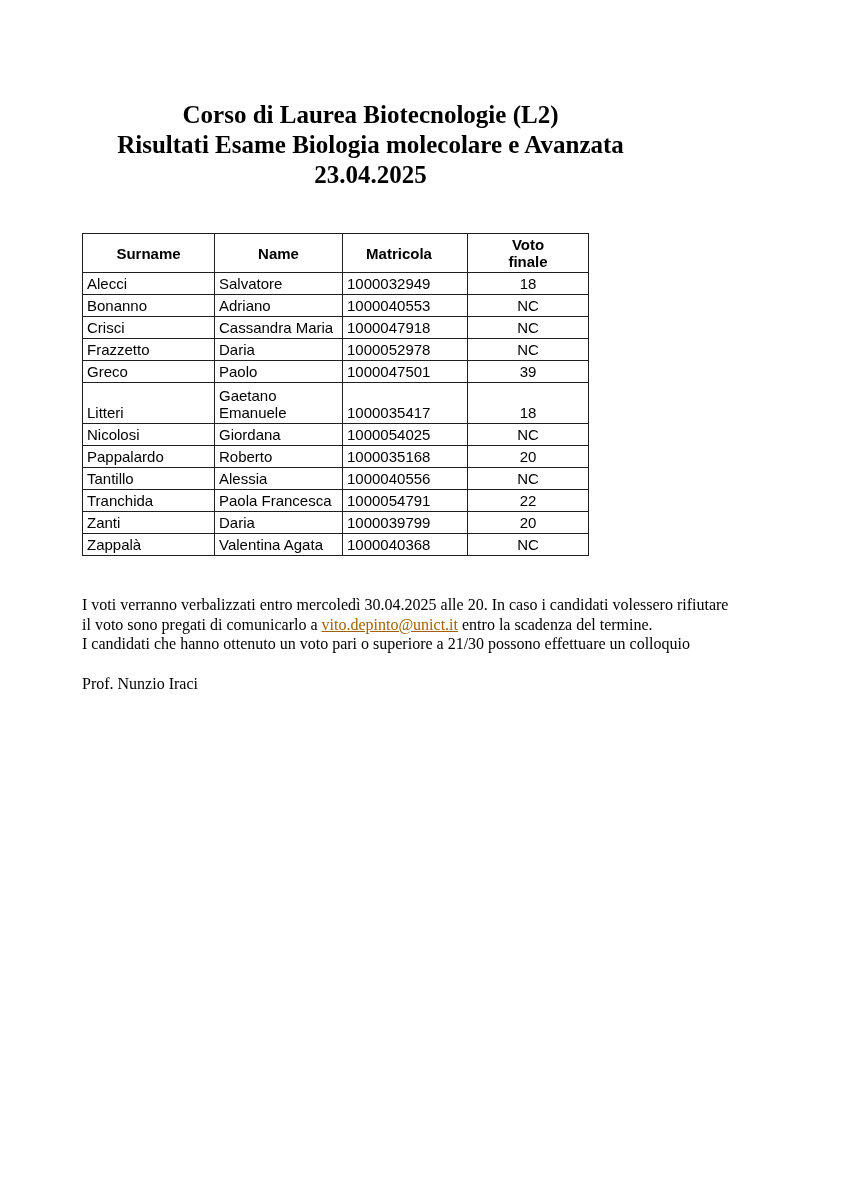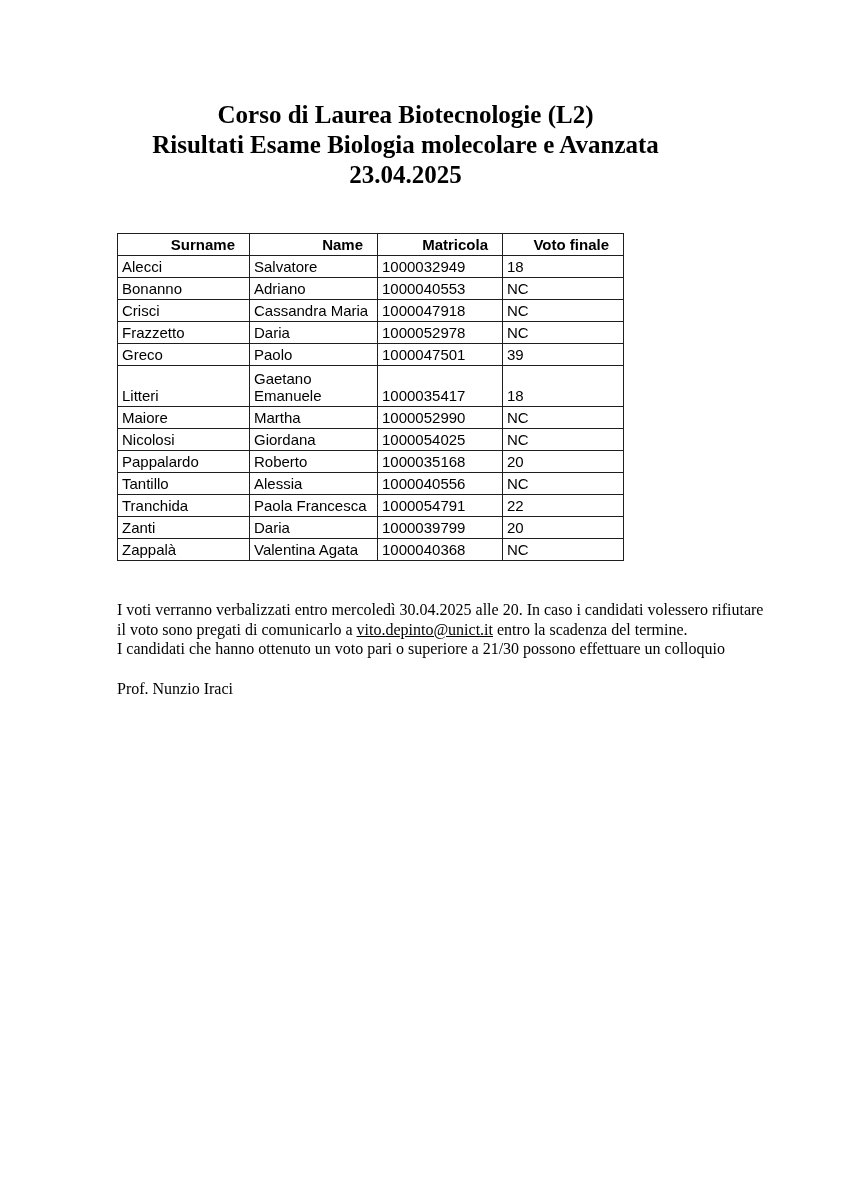--- a/index.html
+++ b/index.html
@@ -5,21 +5,20 @@
   * { margin: 0; padding: 0; box-sizing: border-box; }
   html, body { background: #ffffff; }
   .page {
     position: relative;
     width: 741px;
     height: 1200px;
     background: #ffffff;
     color: #000000;
     font-family: "Liberation Serif", serif;
     overflow: hidden;
-    margin-left: 35px;
   }
   .doc-title {
     padding-top: 100px;
     text-align: center;
     font-family: "Liberation Serif", serif;
     font-weight: bold;
     font-size: 25px;
     line-height: 30px;
     color: #000000;
   }
@@ -31,53 +30,53 @@
     font-family: "Liberation Sans", sans-serif;
     font-size: 15px;
     color: #000000;
   }
   .results-table th, .results-table td {
     border: 1px solid #1f1f1f;
     vertical-align: middle;
     overflow: hidden;
   }
   .results-table th {
-    text-align: right;
+    text-align: center;
     font-weight: bold;
-    padding: 2px 14px;
+    padding: 2px 23px;
     height: 22px;
   }
   .results-table th.th-matricola { padding-left: 11px; }
   .results-table td {
     padding: 2px 4px;
     height: 21px;
   }
   .results-table td.td-matricola { padding-left: 4px; }
-  .results-table td.td-voto { text-align: left; }
+  .results-table td.td-voto { text-align: center; }
   .results-table td.td-name { white-space: pre-line; }
   .results-table tr.row-tall td {
     vertical-align: bottom;
     height: 41px;
     padding-bottom: 2px;
   }
   .notes {
     margin: 39px 0 0 82px;
     font-size: 16px;
     line-height: 19.6px;
     white-space: nowrap;
     font-family: "Liberation Serif", serif;
   }
   .signatures {
     margin: 20px 0 0 82px;
     font-size: 16px;
     line-height: 19.6px;
     font-family: "Liberation Serif", serif;
   }
   a.email-link {
-    color: #000000;
+    color: #a16207;
     text-decoration: underline;
     cursor: pointer;
   }
 </style>
 </head>
 <body>
 
 <div class="page">
 
   <header class="doc-title">
@@ -133,26 +132,20 @@
         <td class="td-voto">39</td>
       </tr>
       <tr class="row-tall">
         <td class="td-surname">Litteri</td>
         <td class="td-name">Gaetano
 Emanuele</td>
         <td class="td-matricola">1000035417</td>
         <td class="td-voto">18</td>
       </tr>
       <tr>
-        <td class="td-surname">Maiore</td>
-        <td class="td-name">Martha</td>
-        <td class="td-matricola">1000052990</td>
-        <td class="td-voto">NC</td>
-      </tr>
-      <tr>
         <td class="td-surname">Nicolosi</td>
         <td class="td-name">Giordana</td>
         <td class="td-matricola">1000054025</td>
         <td class="td-voto">NC</td>
       </tr>
       <tr>
         <td class="td-surname">Pappalardo</td>
         <td class="td-name">Roberto</td>
         <td class="td-matricola">1000035168</td>
         <td class="td-voto">20</td>

